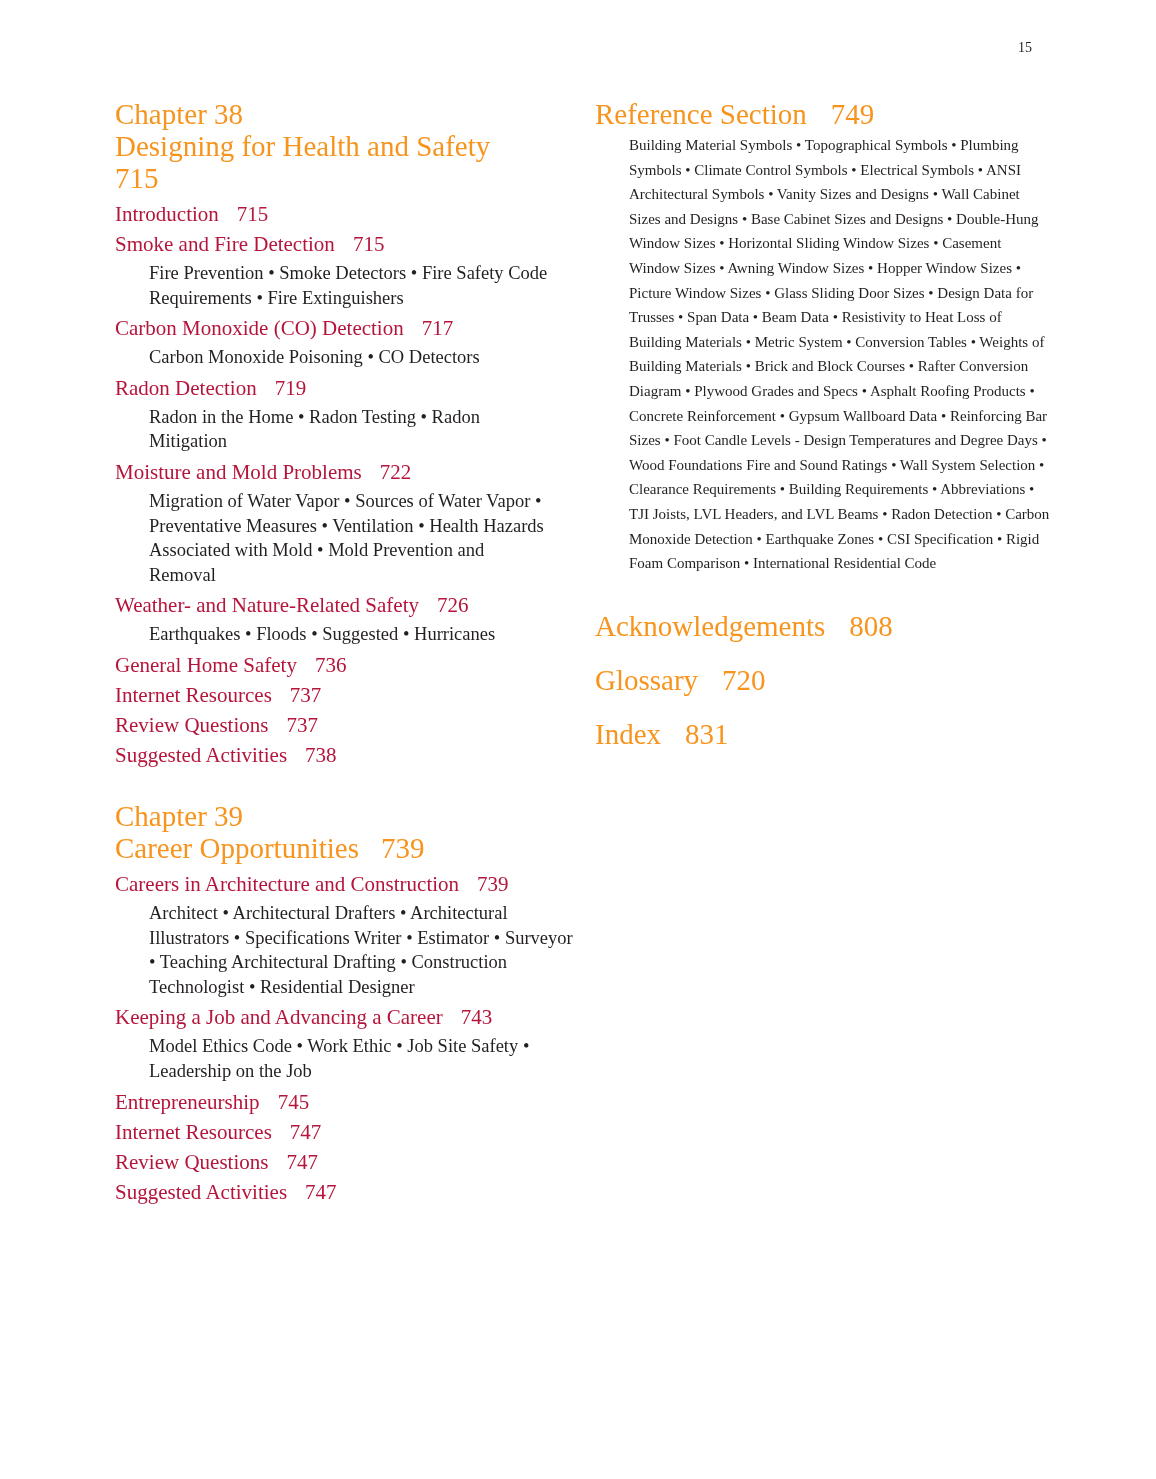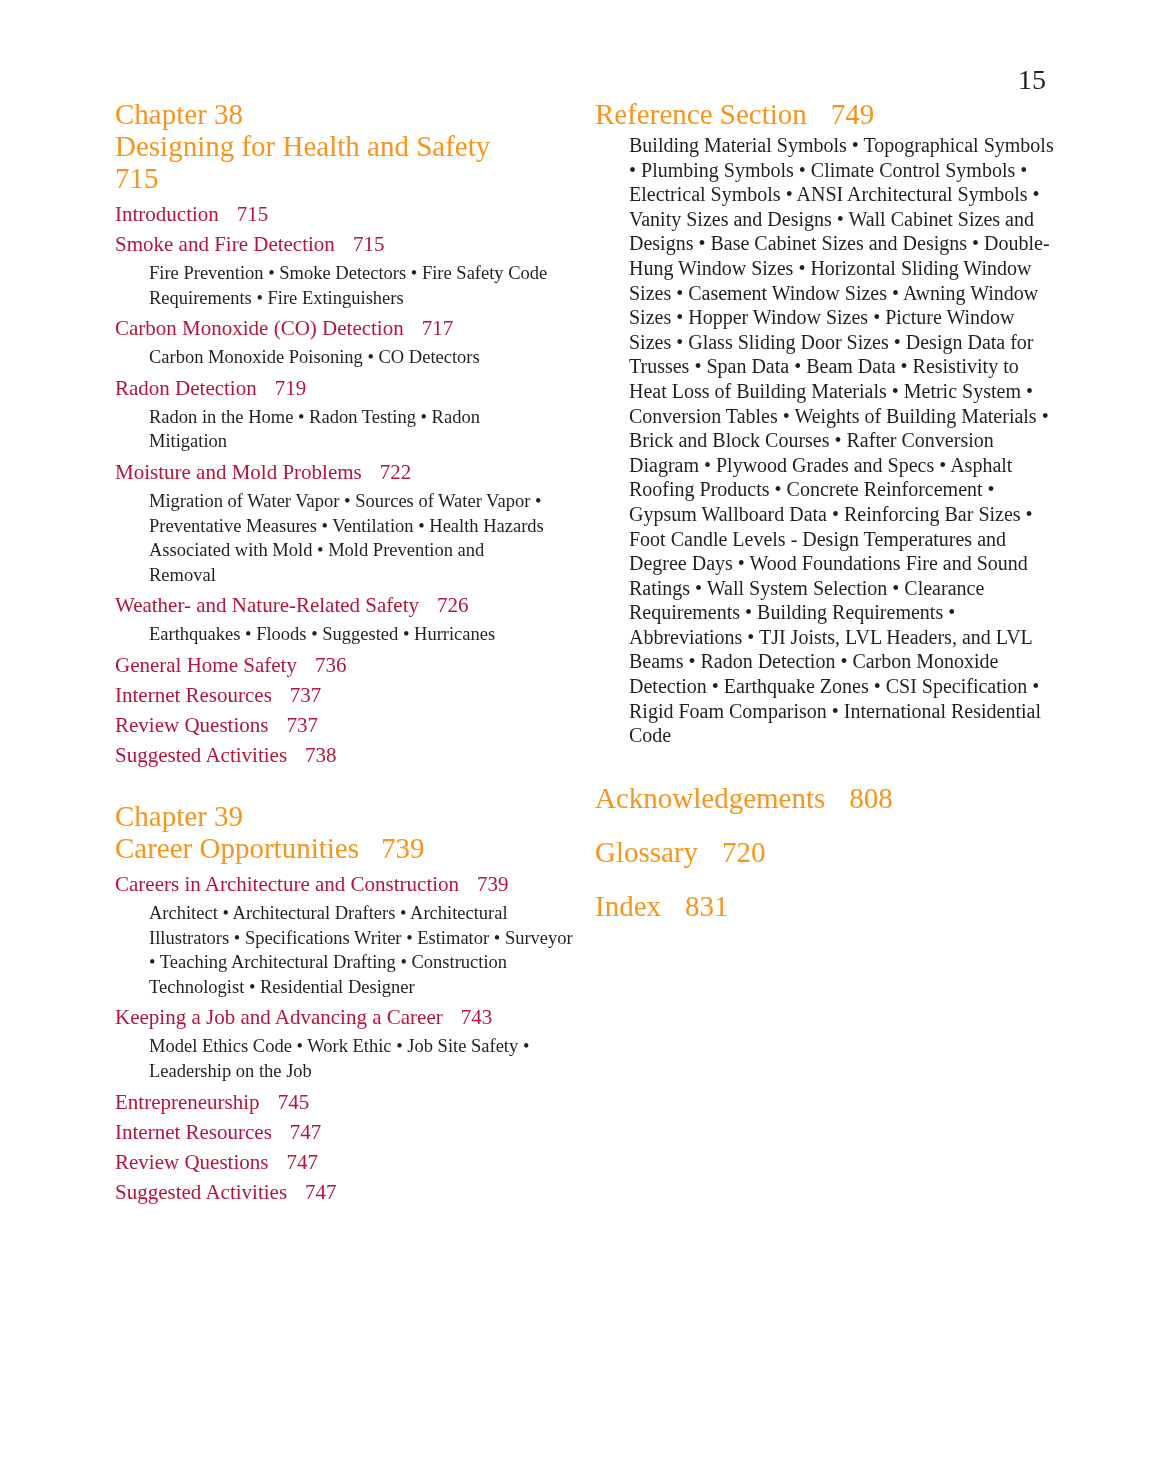--- a/index.html
+++ b/index.html
@@ -1,31 +1,31 @@
 <!DOCTYPE html>
 <html><head>
 <meta charset="utf-8">
 <style>
   html, body { margin:0; padding:0; background:#ffffff; }
   body { width:1156px; height:1479px; position:relative; font-family:"Liberation Serif","DejaVu Serif",serif; color:#231f20; }
-  .page-num { position:absolute; left:1018px; top:64px; font-size:28px; color:#231f20; }
+  .page-num { position:absolute; left:1018px; top:40px; font-size:14px; color:#231f20; }
   .col { position:absolute; top:98px; }
   .col-left { left:115px; width:460px; }
   .col-right { left:595px; width:460px; }
   .orange { color:#f7941d; }
   .red { color:#b5153a; }
   .chap { font-size:29px; line-height:32px; }
   .chap .pg { margin-left:22px; }
   .sec { font-size:21px; line-height:24px; margin-top:6px; margin-bottom:5px; }
   .sec .pg { margin-left:18px; }
   .sub { font-size:18.5px; line-height:24.6px; padding-left:34px; margin-bottom:2px; }
   .big { font-size:29px; line-height:32px; margin-top:22px; }
   .big .pg { margin-left:24px; }
   .big-first { margin-top:0; }
-  .ref-sub { font-size:20px; line-height:24.6px; padding-left:34px; margin-top:3px; }
+  .ref-sub { font-size:15px; line-height:24.6px; padding-left:34px; margin-top:3px; }
   .spacer-ch { height:28px; }
 </style>
 </head>
 <body>
 
 <div class="page-num">15</div>
 
 <div class="col col-left">
 
   <div>

